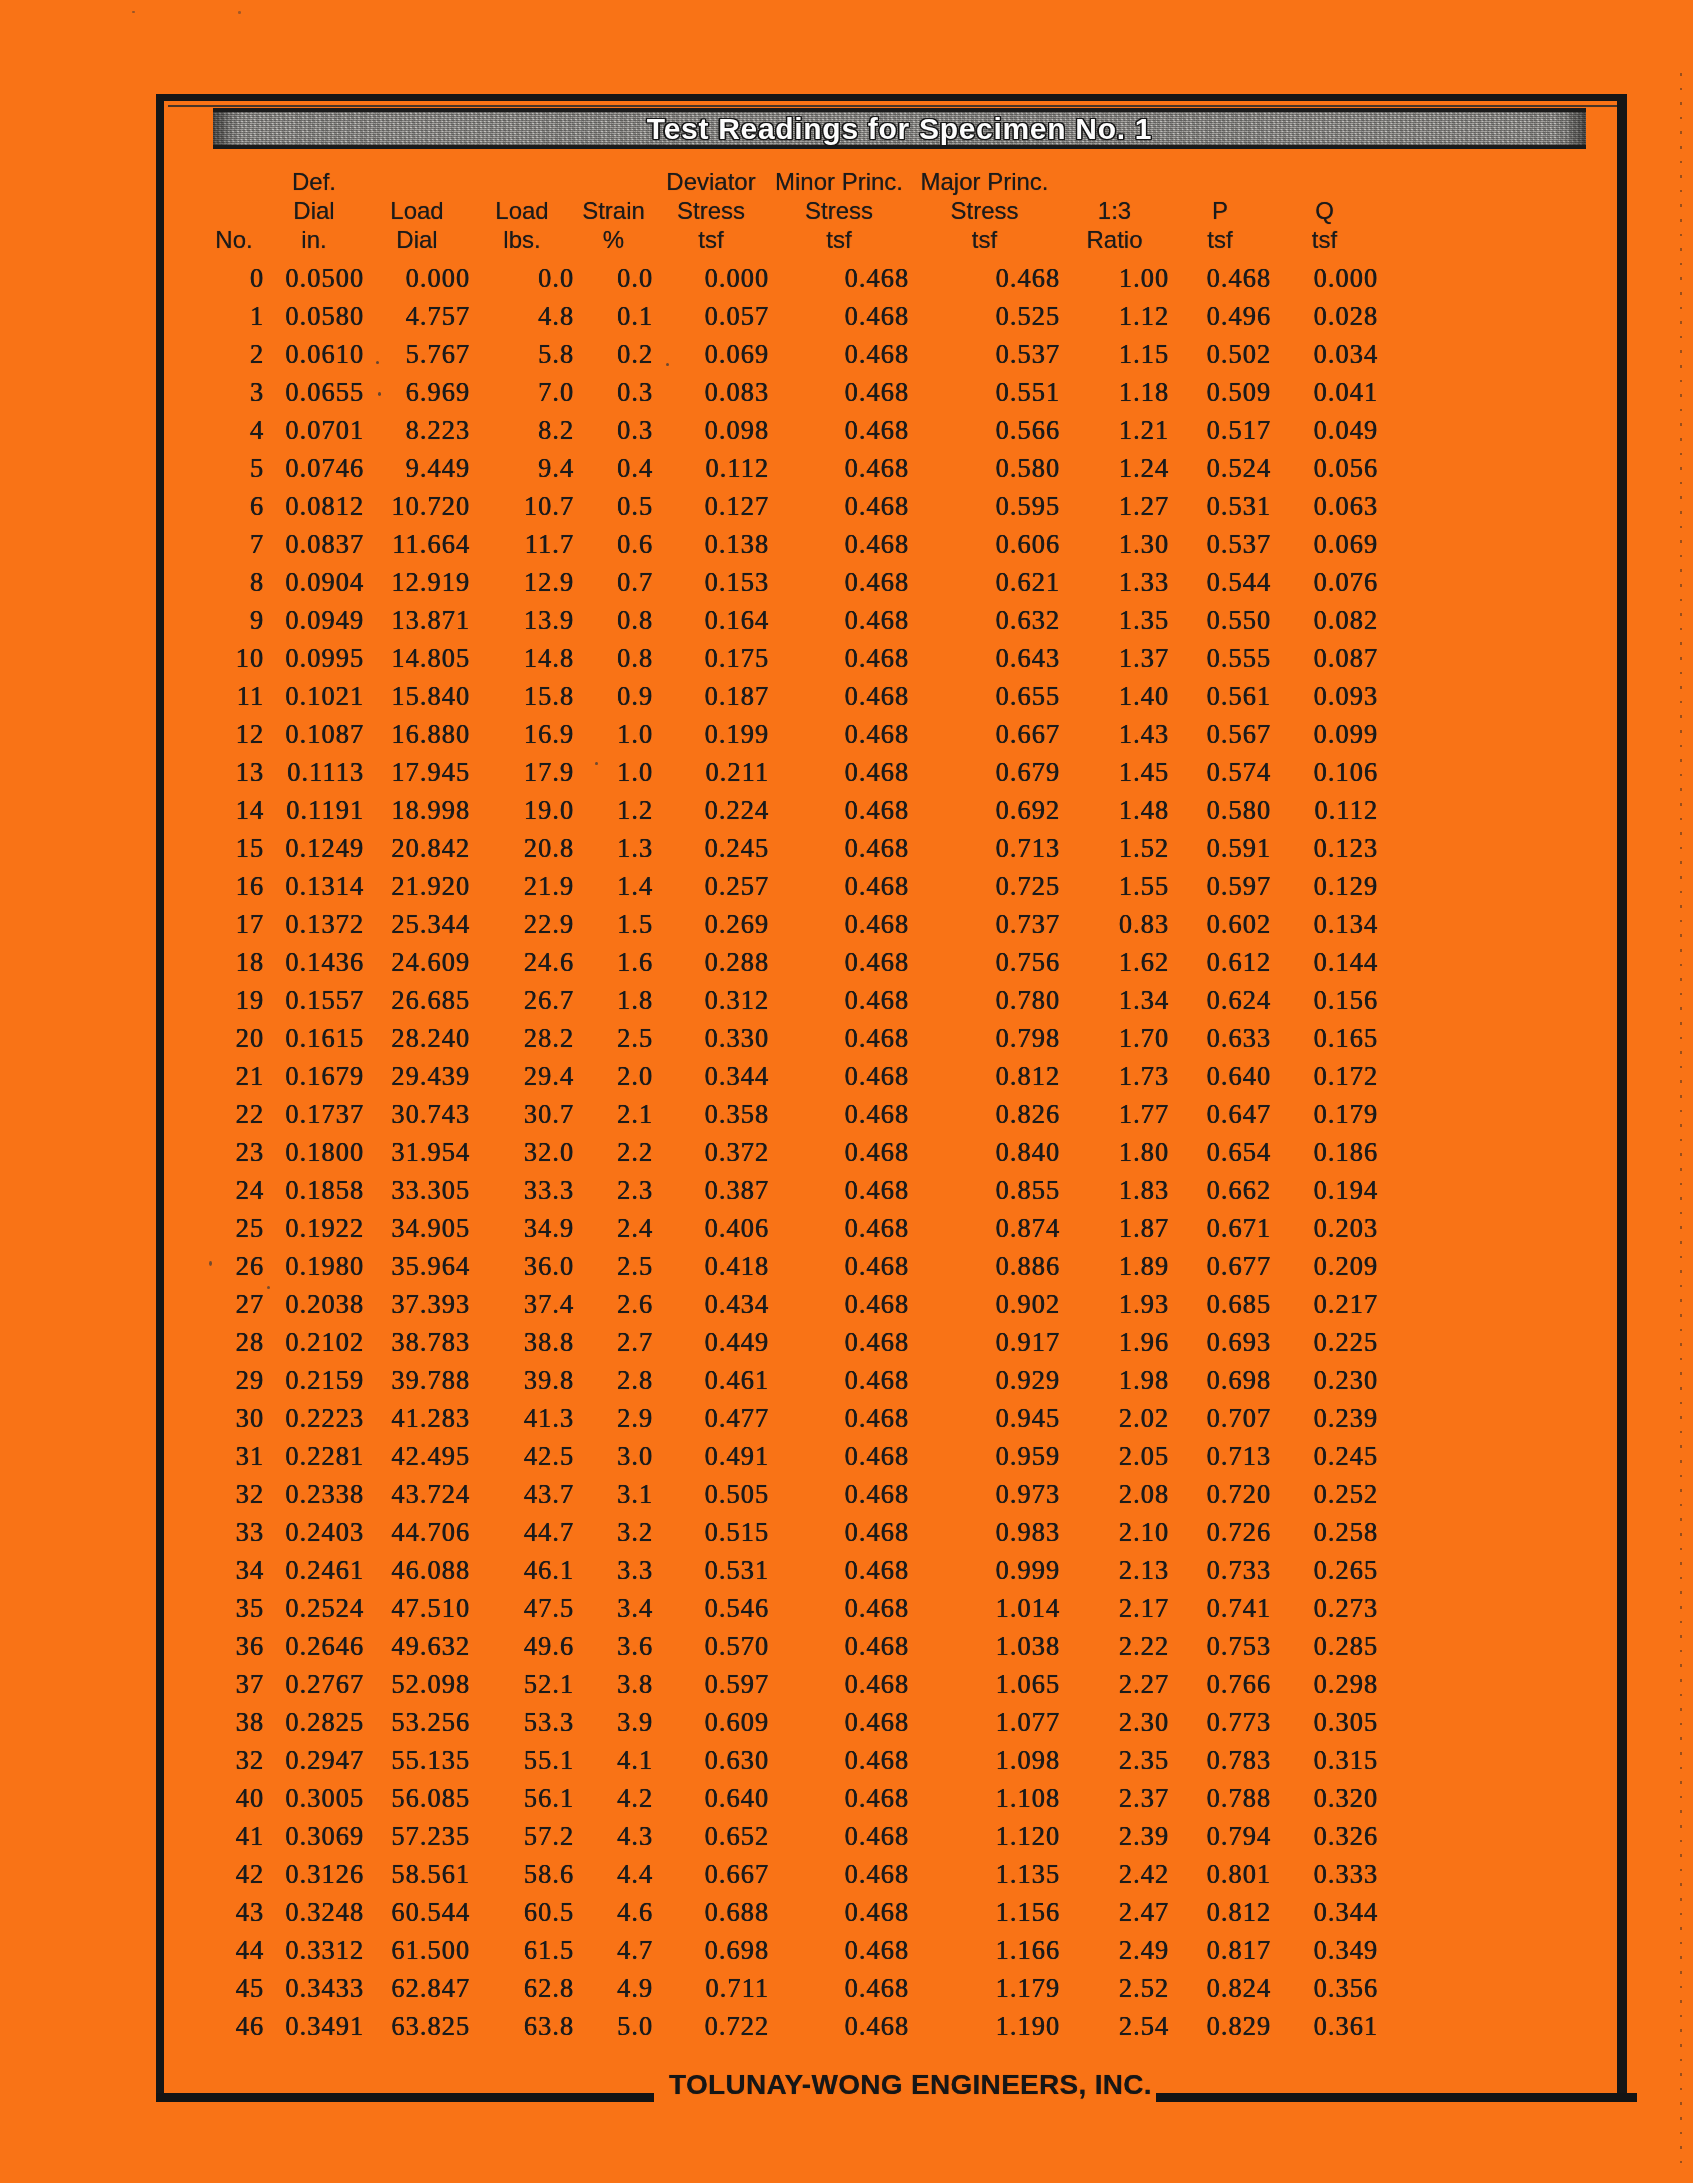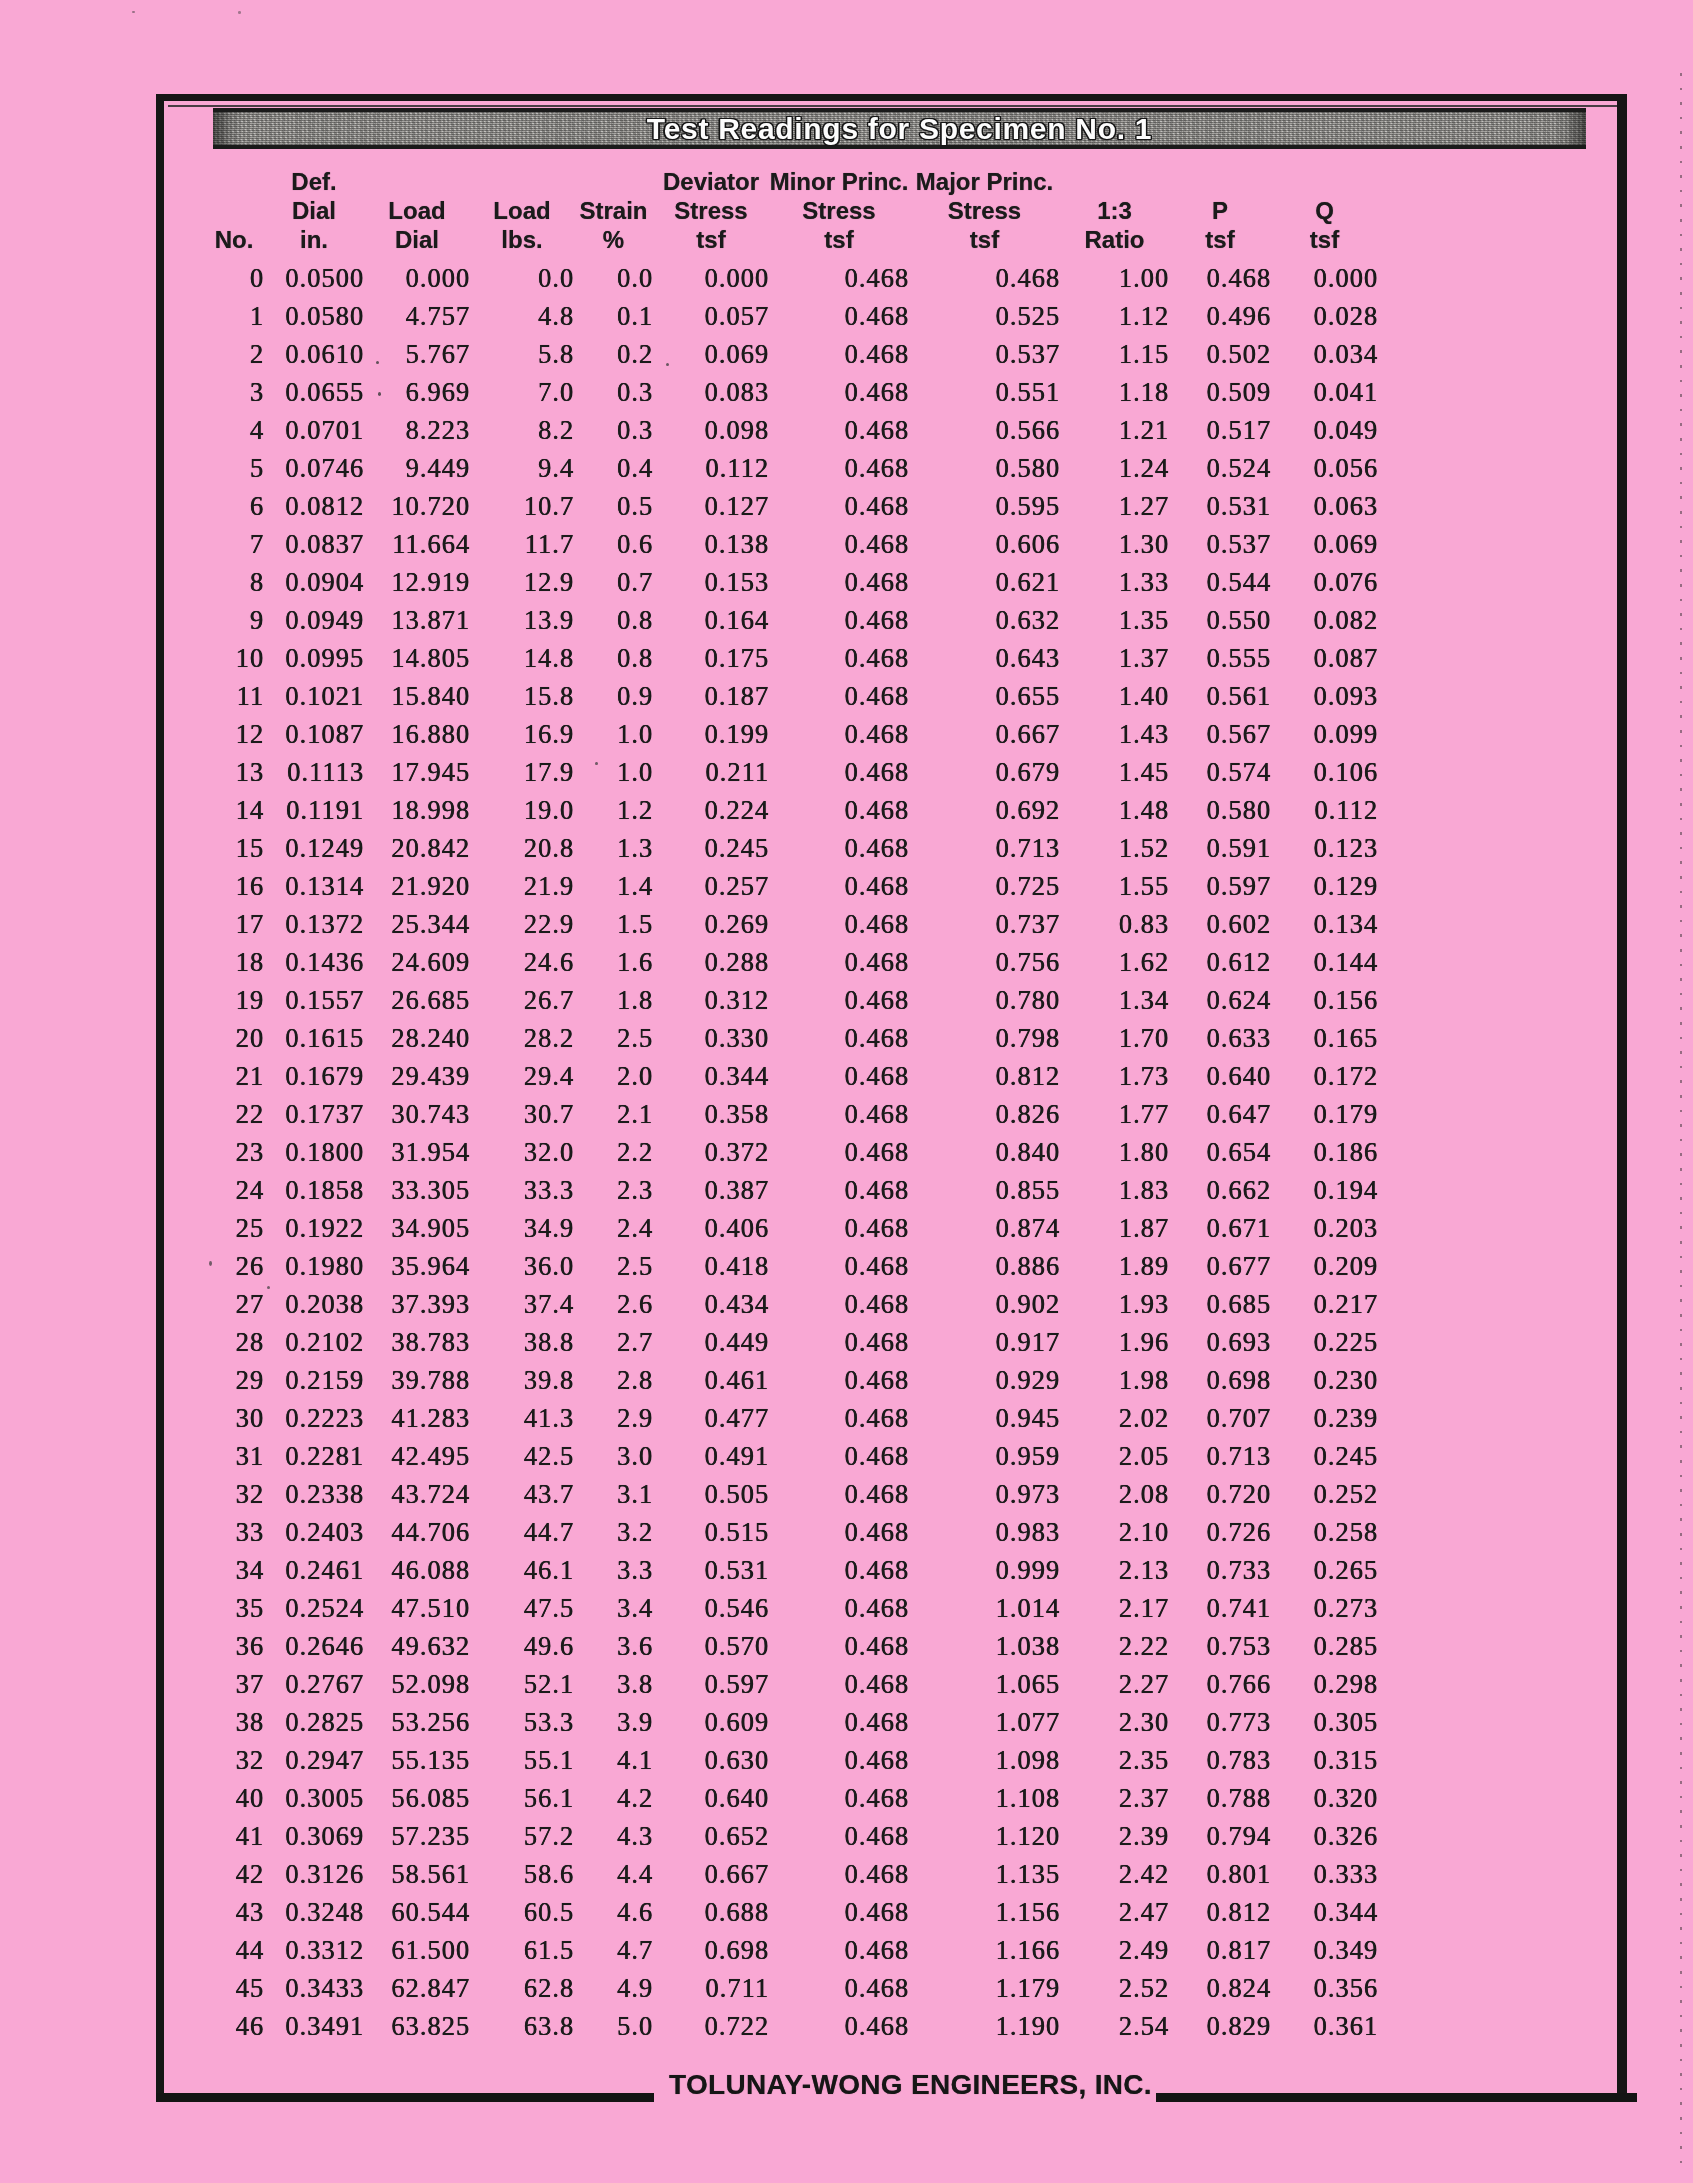--- a/index.html
+++ b/index.html
@@ -1,19 +1,19 @@
 <!DOCTYPE html>
 <html style="font-size:10.6px"><head>
 <meta charset="utf-8">
 <style>
   html,body{margin:0;padding:0;background:#e8e8e8;}
   .page{
     position:relative;
     width:1694px;height:2183px;
-    background:#f9a8d4;
+    background:#f97316;
     overflow:hidden;
     font-family:"Liberation Sans", sans-serif;
   }
   
   .frame{
     position:absolute;
     left:156px;top:94px;
     width:1471px;height:2007px;
     border-top:7.3px solid #161616;
     border-left:8px solid #161616;
@@ -64,21 +64,21 @@
     left:204px;
     width:1172px;
     display:grid;
     grid-template-columns:60px 100px 106px 104px 79px 116px 140px 151px 109px 102px 107px;
     color:#1b1b1b;
   }
   .hgrid{
     top:167px;
     grid-auto-rows:29px;
     font-family:"Liberation Sans", sans-serif;
-    font-weight:700;
+    font-weight:400;
     font-size:24px;
     justify-items:center;
     align-items:center;
   }
   .hgrid span{
     white-space:nowrap;
     text-shadow:0 0 0.7px rgba(20,20,20,.65);
   }
   .dgrid{
     top:259px;

